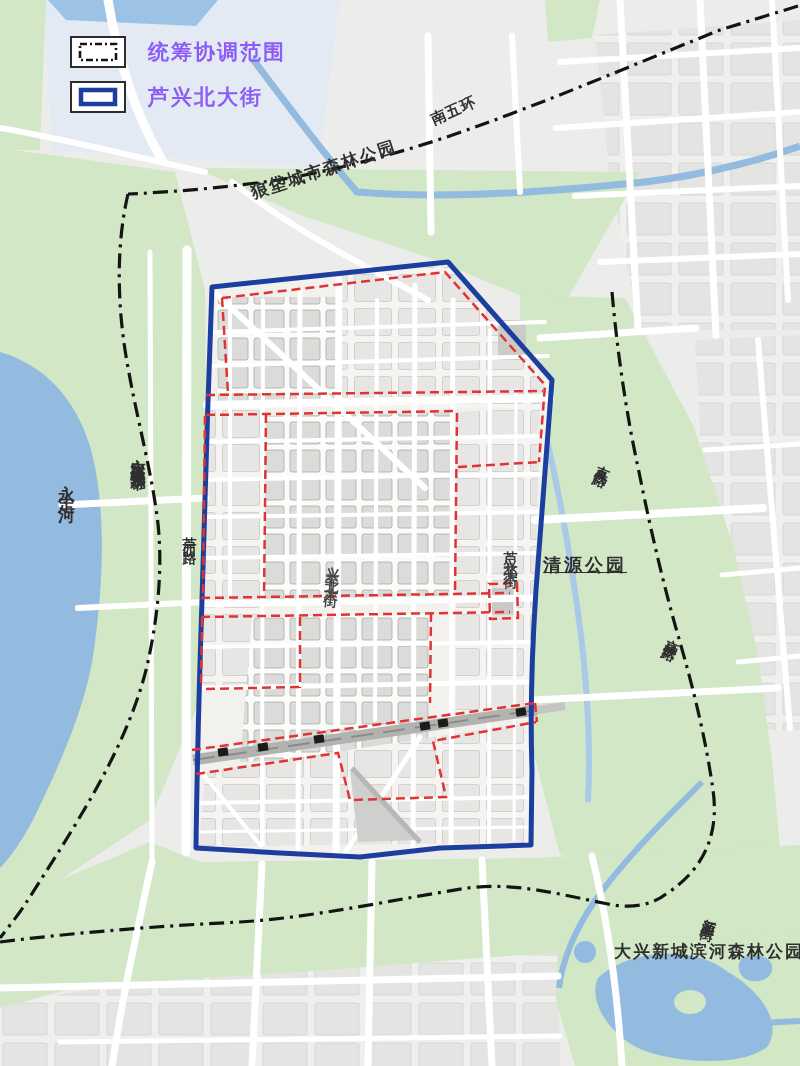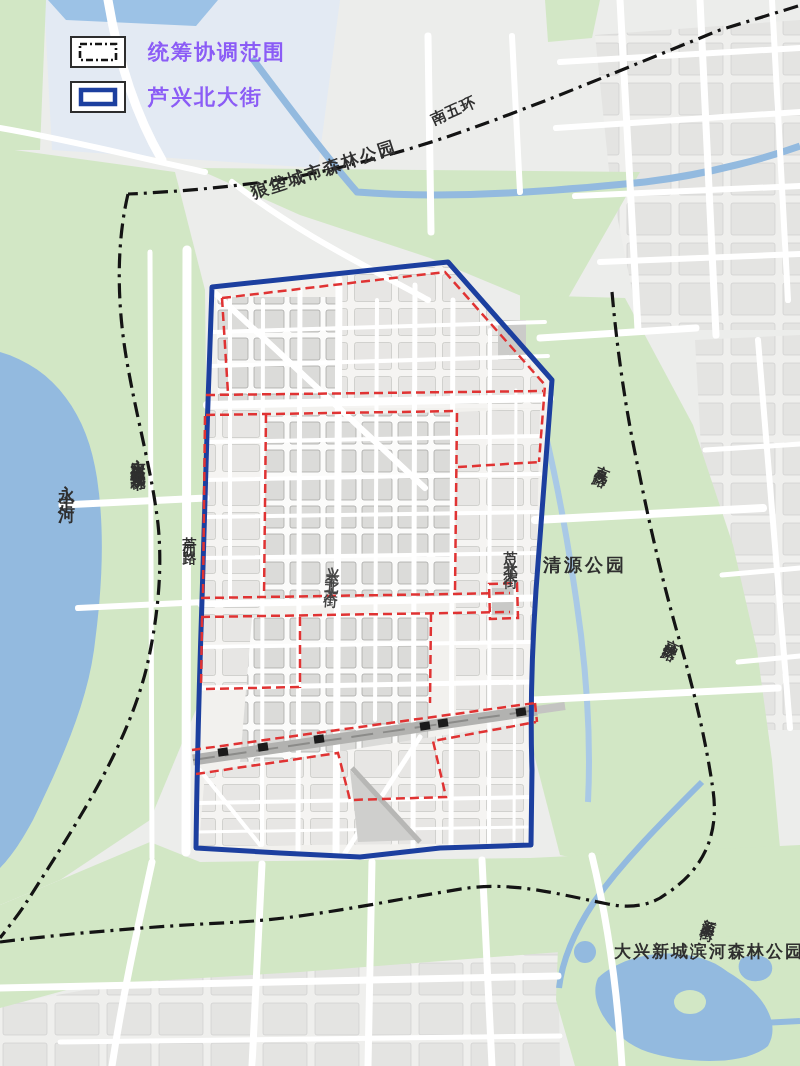--- a/index.html
+++ b/index.html
@@ -196,21 +196,21 @@
   </g>
 </svg>
 
 <div class="hlab rot" style="left:248px;top:182px;font-size:17px;letter-spacing:2px;transform:rotate(-18deg);">狼垡城市森林公园</div>
 <div class="hlab rot" style="left:428px;top:112px;font-size:15px;letter-spacing:1px;transform:rotate(-24deg);">南五环</div>
 <div class="vlab" style="left:56px;top:472px;font-size:17px;letter-spacing:10px;">永定河</div>
 <div class="vlab" style="left:128px;top:446px;font-size:15px;letter-spacing:2px;">永定河生态文化景观带</div>
 <div class="vlab" style="left:181px;top:526px;font-size:14px;letter-spacing:7px;">芦西路</div>
 <div class="vlab" style="left:502px;top:540px;font-size:14px;letter-spacing:6px;color:#3c3c3c;">芦兴北大街</div>
 <div class="vlab rot" style="left:326px;top:554px;font-size:14px;letter-spacing:7px;color:#454545;transform:rotate(5deg);">兴丰北大街</div>
-<div class="hlab" style="left:543px;top:553px;font-size:18px;letter-spacing:3px;">清源公园</div>
+<div class="hlab" style="left:543px;top:553px;font-size:18px;letter-spacing:3px;text-decoration:underline;">清源公园</div>
 <div class="vlab rot" style="left:602px;top:452px;font-size:14px;letter-spacing:3px;transform:rotate(22deg);">京九铁路</div>
 <div class="vlab rot" style="left:672px;top:626px;font-size:14px;letter-spacing:3px;transform:rotate(24deg);">京沪铁路</div>
 <div class="hlab" style="left:576px;top:940px;font-size:17px;letter-spacing:2px;margin-left:38px;">大兴新城滨河森林公园</div>
 <div class="vlab rot" style="left:706px;top:906px;font-size:14px;letter-spacing:3px;transform:rotate(16deg);">新源大街</div>
 
 <div id="legend">
   <div class="lg-row">
     <span class="lg-swatch">
       <svg width="42" height="22" viewBox="0 0 42 22">
         <rect x="3" y="3" width="36" height="16" fill="none" stroke-width="2.6" stroke-dasharray="7 3 2 3" stroke="#141414"></rect>

